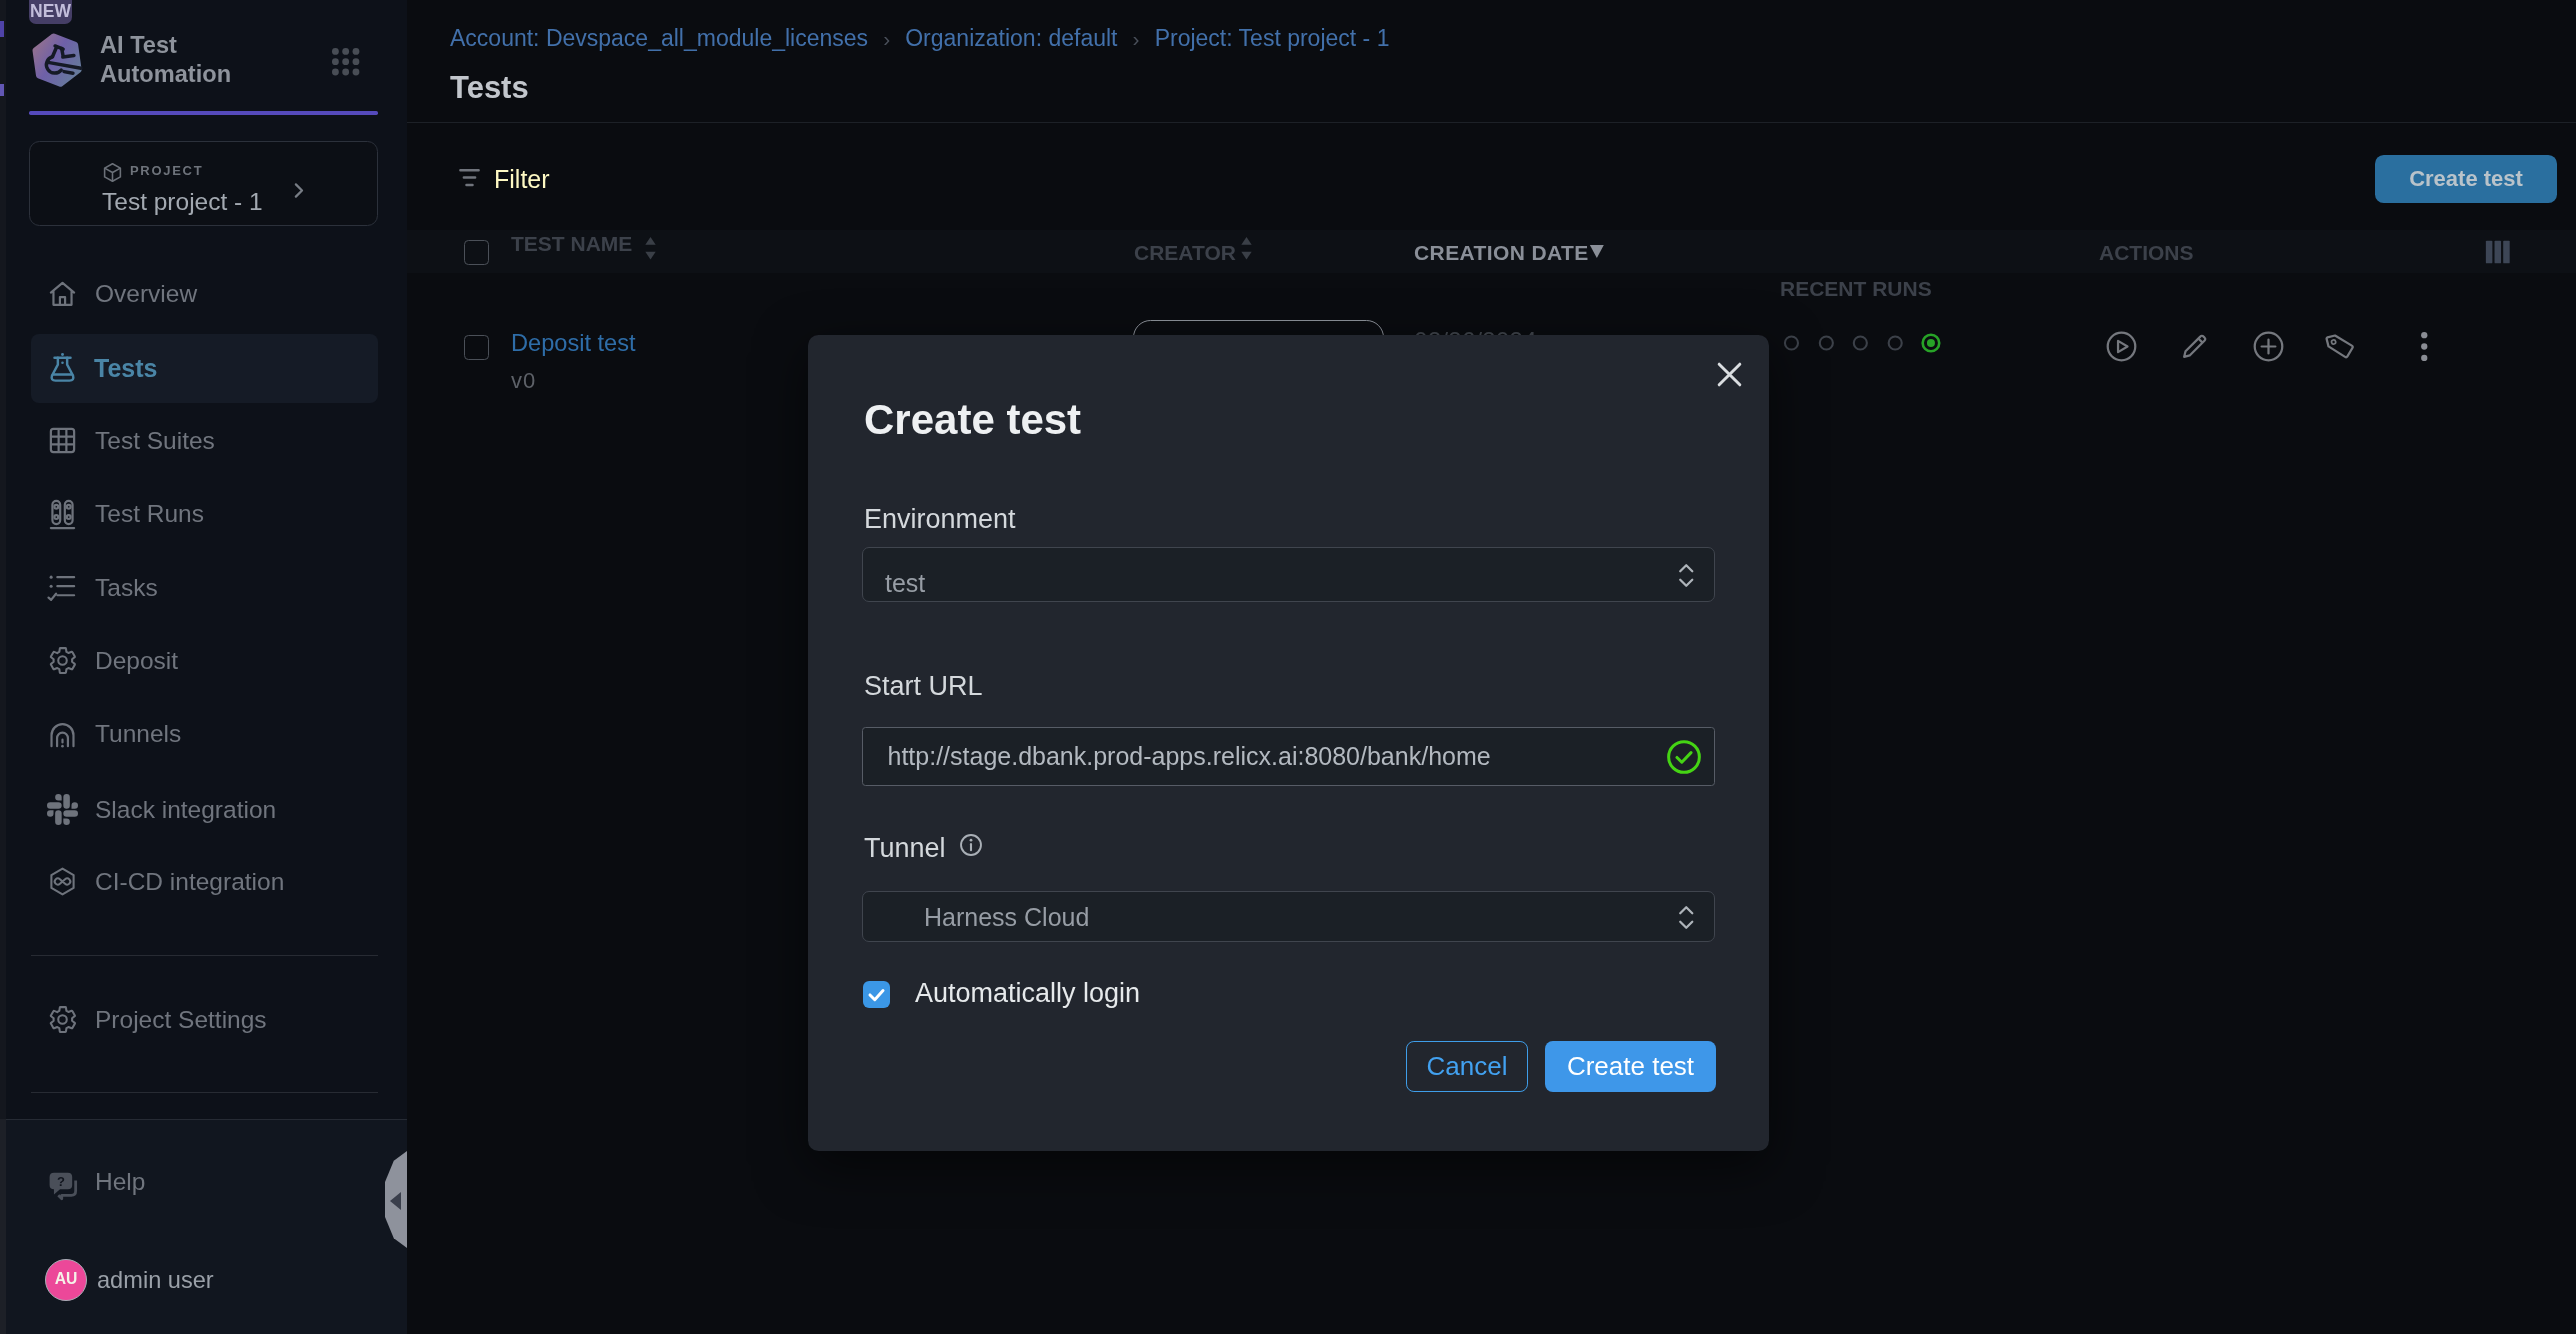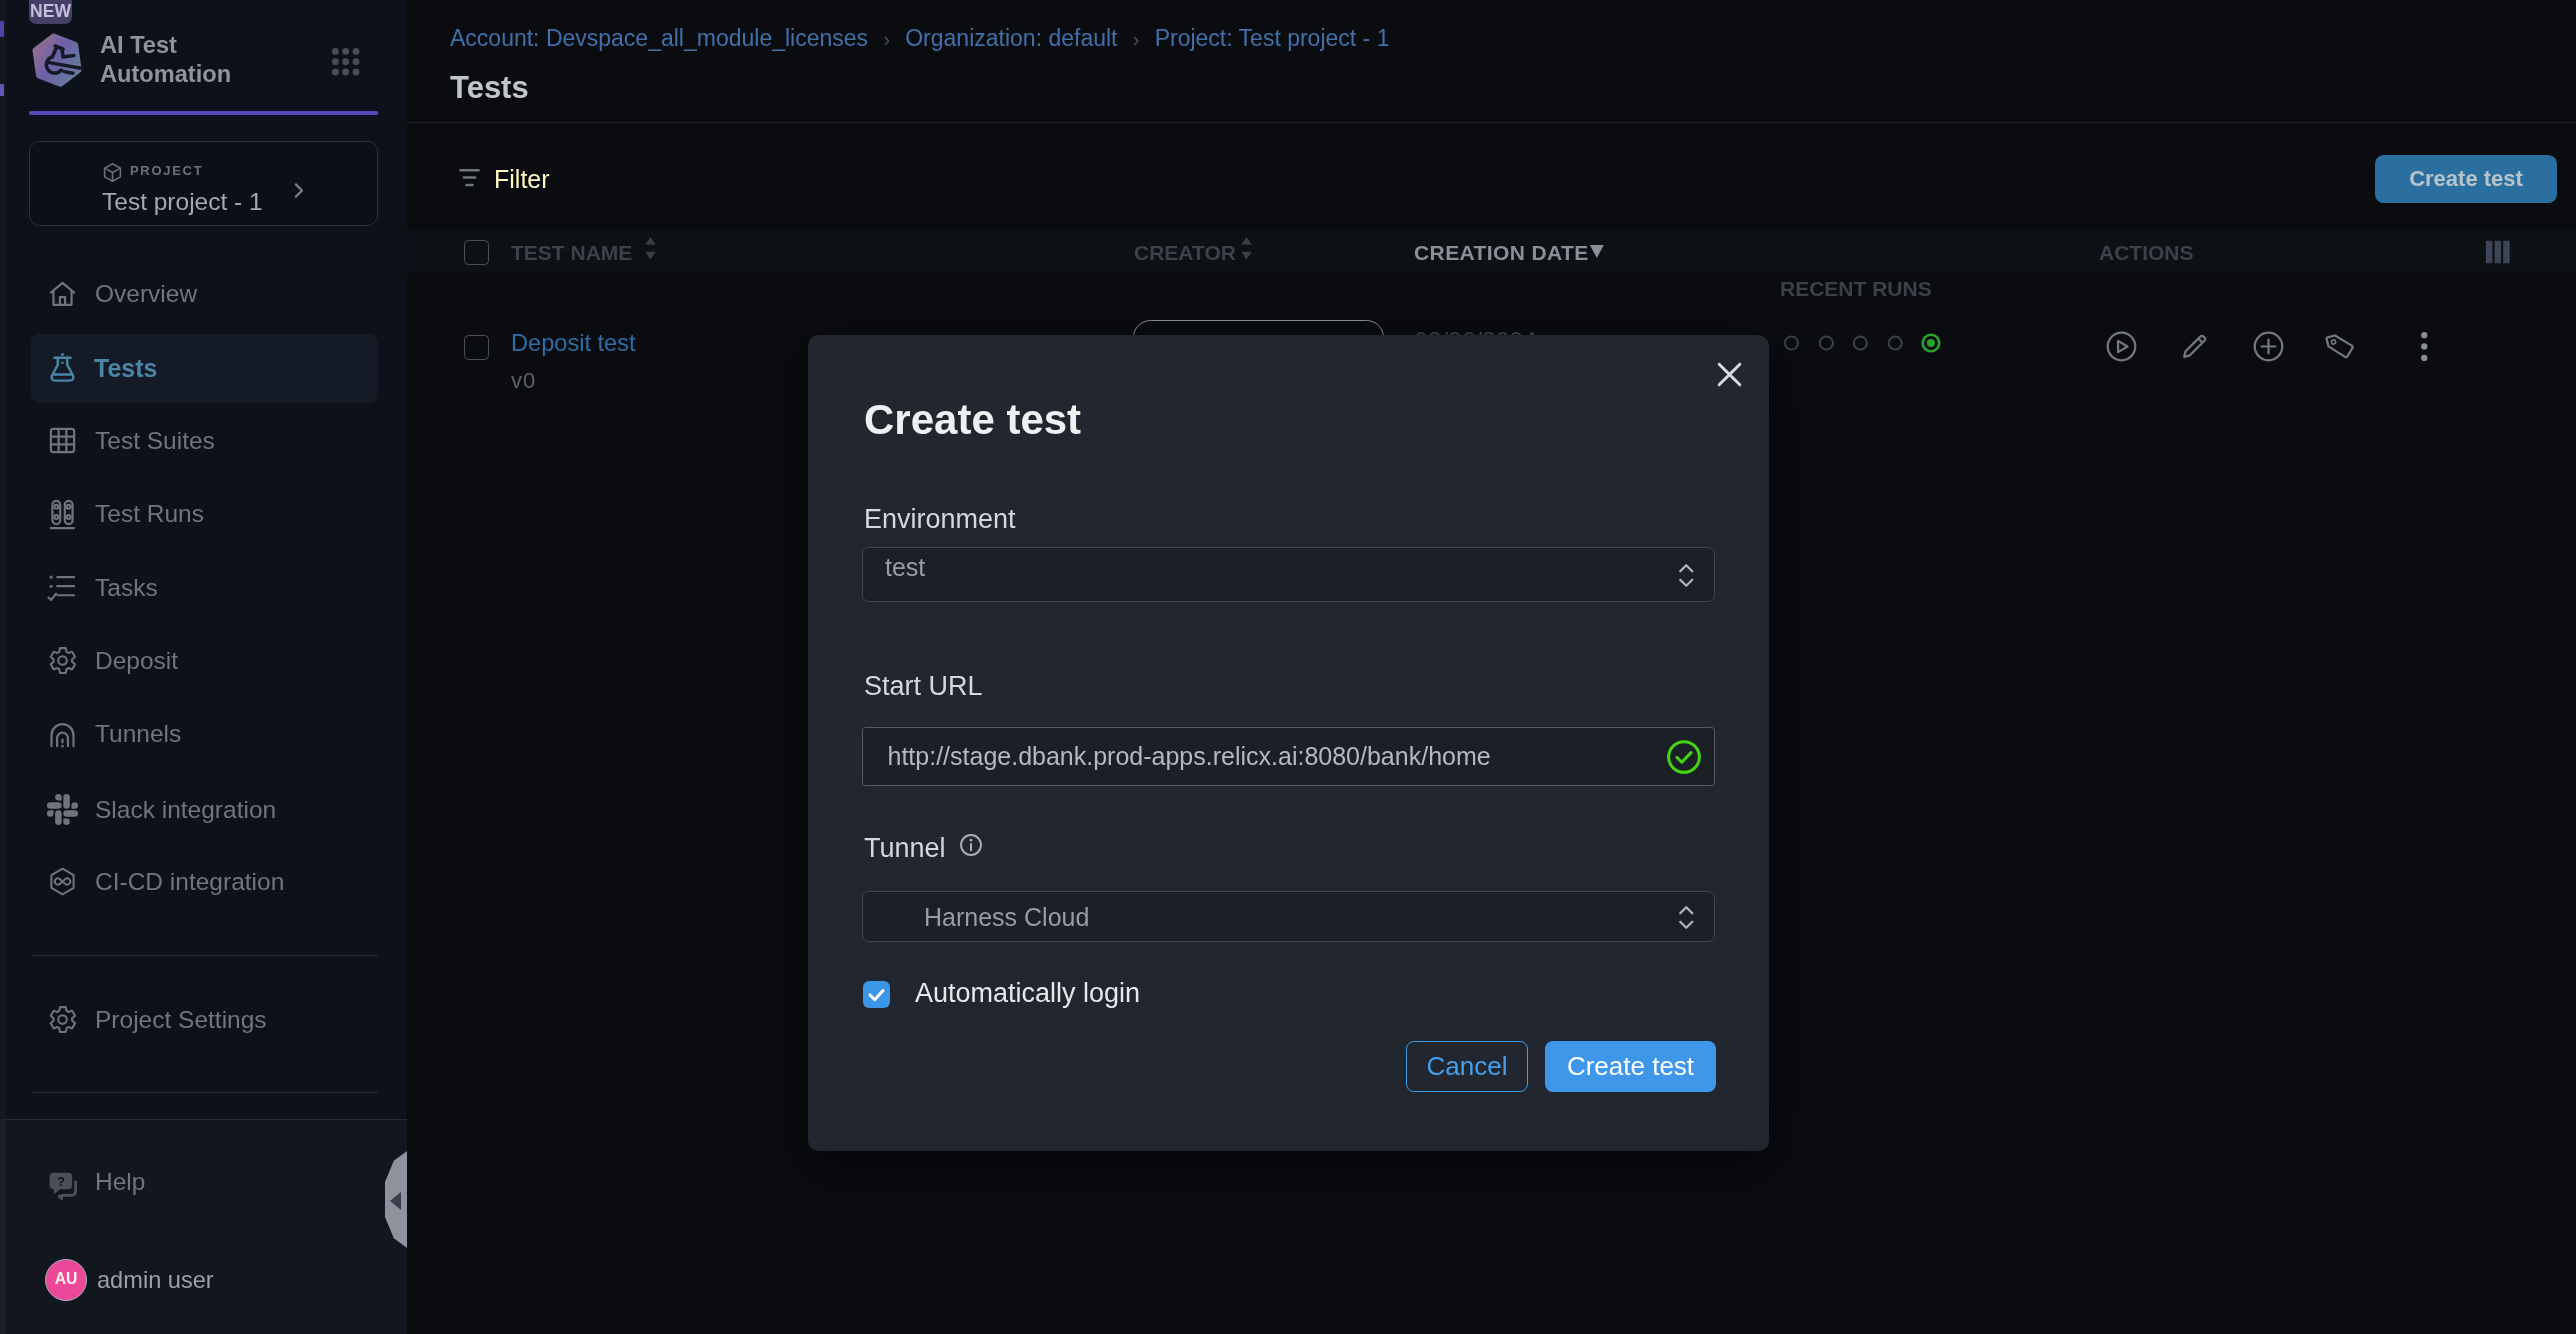--- a/index.html
+++ b/index.html
@@ -188,21 +188,21 @@
     <g stroke="#70747c" stroke-width="2.8" stroke-linecap="round">
       <path d="M1.5 2.5 L22.5 2.5 M5.5 11 L18.5 11 M8.5 19.5 L15.5 19.5"></path>
     </g>
   </svg>
   <div class="ab" style="left:494px;top:165px;color:#fef9c3;font-size:25px;">Filter</div>
 
   <div class="ab" style="left:2375px;top:155px;width:182px;height:48px;background:#2a6f9f;border-radius:8.7px;color:#b9c3ca;font-size:22px;font-weight:bold;text-align:center;line-height:48px;">Create test</div>
 
   <div class="ab" style="left:407px;top:230px;width:2169px;height:43px;background:#0d1015;"></div>
   <div class="ab" style="left:464px;top:240px;width:24.5px;height:24.5px;border:1.7px solid #4b5058;border-radius:4.4px;"></div>
-  <div class="ab" style="left:511px;top:241px;color:#3c414a;font-size:21px;font-weight:bold;">TEST NAME</div>
+  <div class="ab" style="left:511px;top:232px;color:#3c414a;font-size:21px;font-weight:bold;">TEST NAME</div>
   <div class="ab" style="left:1134px;top:241px;color:#3c414a;font-size:21px;font-weight:bold;">CREATOR</div>
   <div class="ab" style="left:1414px;top:241px;color:#8a8f98;font-size:21px;font-weight:bold;letter-spacing:0.4px;">CREATION DATE</div>
   <div class="ab" style="left:1780px;top:241px;color:#3c414a;font-size:21px;font-weight:bold;margin-top:36px;">RECENT RUNS</div>
   <div class="ab" style="left:2099px;top:241px;color:#3c414a;font-size:21px;font-weight:bold;">ACTIONS</div>
 
   <svg class="ab" style="left:641px;top:236px;" width="19" height="24.5" viewBox="0 0 22 28">
       <path d="M11 1 L17 10 L5 10 Z" fill="#3a3f47"></path>
       <path d="M11 27 L5 18 L17 18 Z" fill="#3a3f47"></path>
     </svg>
   <svg class="ab" style="left:1237px;top:236px;" width="19" height="24.5" viewBox="0 0 22 28">
@@ -273,21 +273,21 @@
 
   <div class="ab" id="modal" style="left:808px;top:335px;width:961px;height:816px;background:#22262e;border-radius:10.5px;box-shadow:0 15.7px 52px rgba(0,0,0,0.55);">
 
     <svg class="ab" style="left:906px;top:23.6px;" width="31" height="31" viewBox="0 0 36 36">
         <path d="M6 6 L30 30 M30 6 L6 30" stroke="#dadde0" stroke-width="3.4" stroke-linecap="round"></path>
       </svg>
     <div class="ab" style="left:56px;top:63px;color:#eef0f2;font-size:42px;font-weight:bold;line-height:44px;">Create test</div>
     <div class="ab" style="left:56px;top:169px;color:#d4d8dc;font-size:27px;">Environment</div>
 
     <div class="ab" style="left:54px;top:212px;width:853px;height:55px;background:#1b2026;border:0.9px solid #40454e;border-radius:7px;">
-      <div class="ab" style="left:22px;top:5px;color:#979da5;font-size:25px;">test</div>
+      <div class="ab" style="left:22px;top:21px;color:#979da5;font-size:25px;">test</div>
       <svg class="ab" style="left:811px;top:12.2px;" width="24.5" height="31" viewBox="0 0 28 36">
           <g fill="none" stroke="#aeb4ba" stroke-width="2.6" stroke-linecap="round" stroke-linejoin="round">
             <path d="M7 13 L14 6 L21 13"></path>
             <path d="M7 23 L14 30 L21 23"></path>
           </g>
         </svg>
     </div>
     <div class="ab" style="left:56px;top:336px;color:#d4d8dc;font-size:27px;">Start URL</div>
 
     <div class="ab" style="left:54px;top:392px;width:853px;height:59px;background:#1b2026;border:0.9px solid #575c66;border-radius:3.5px;">

